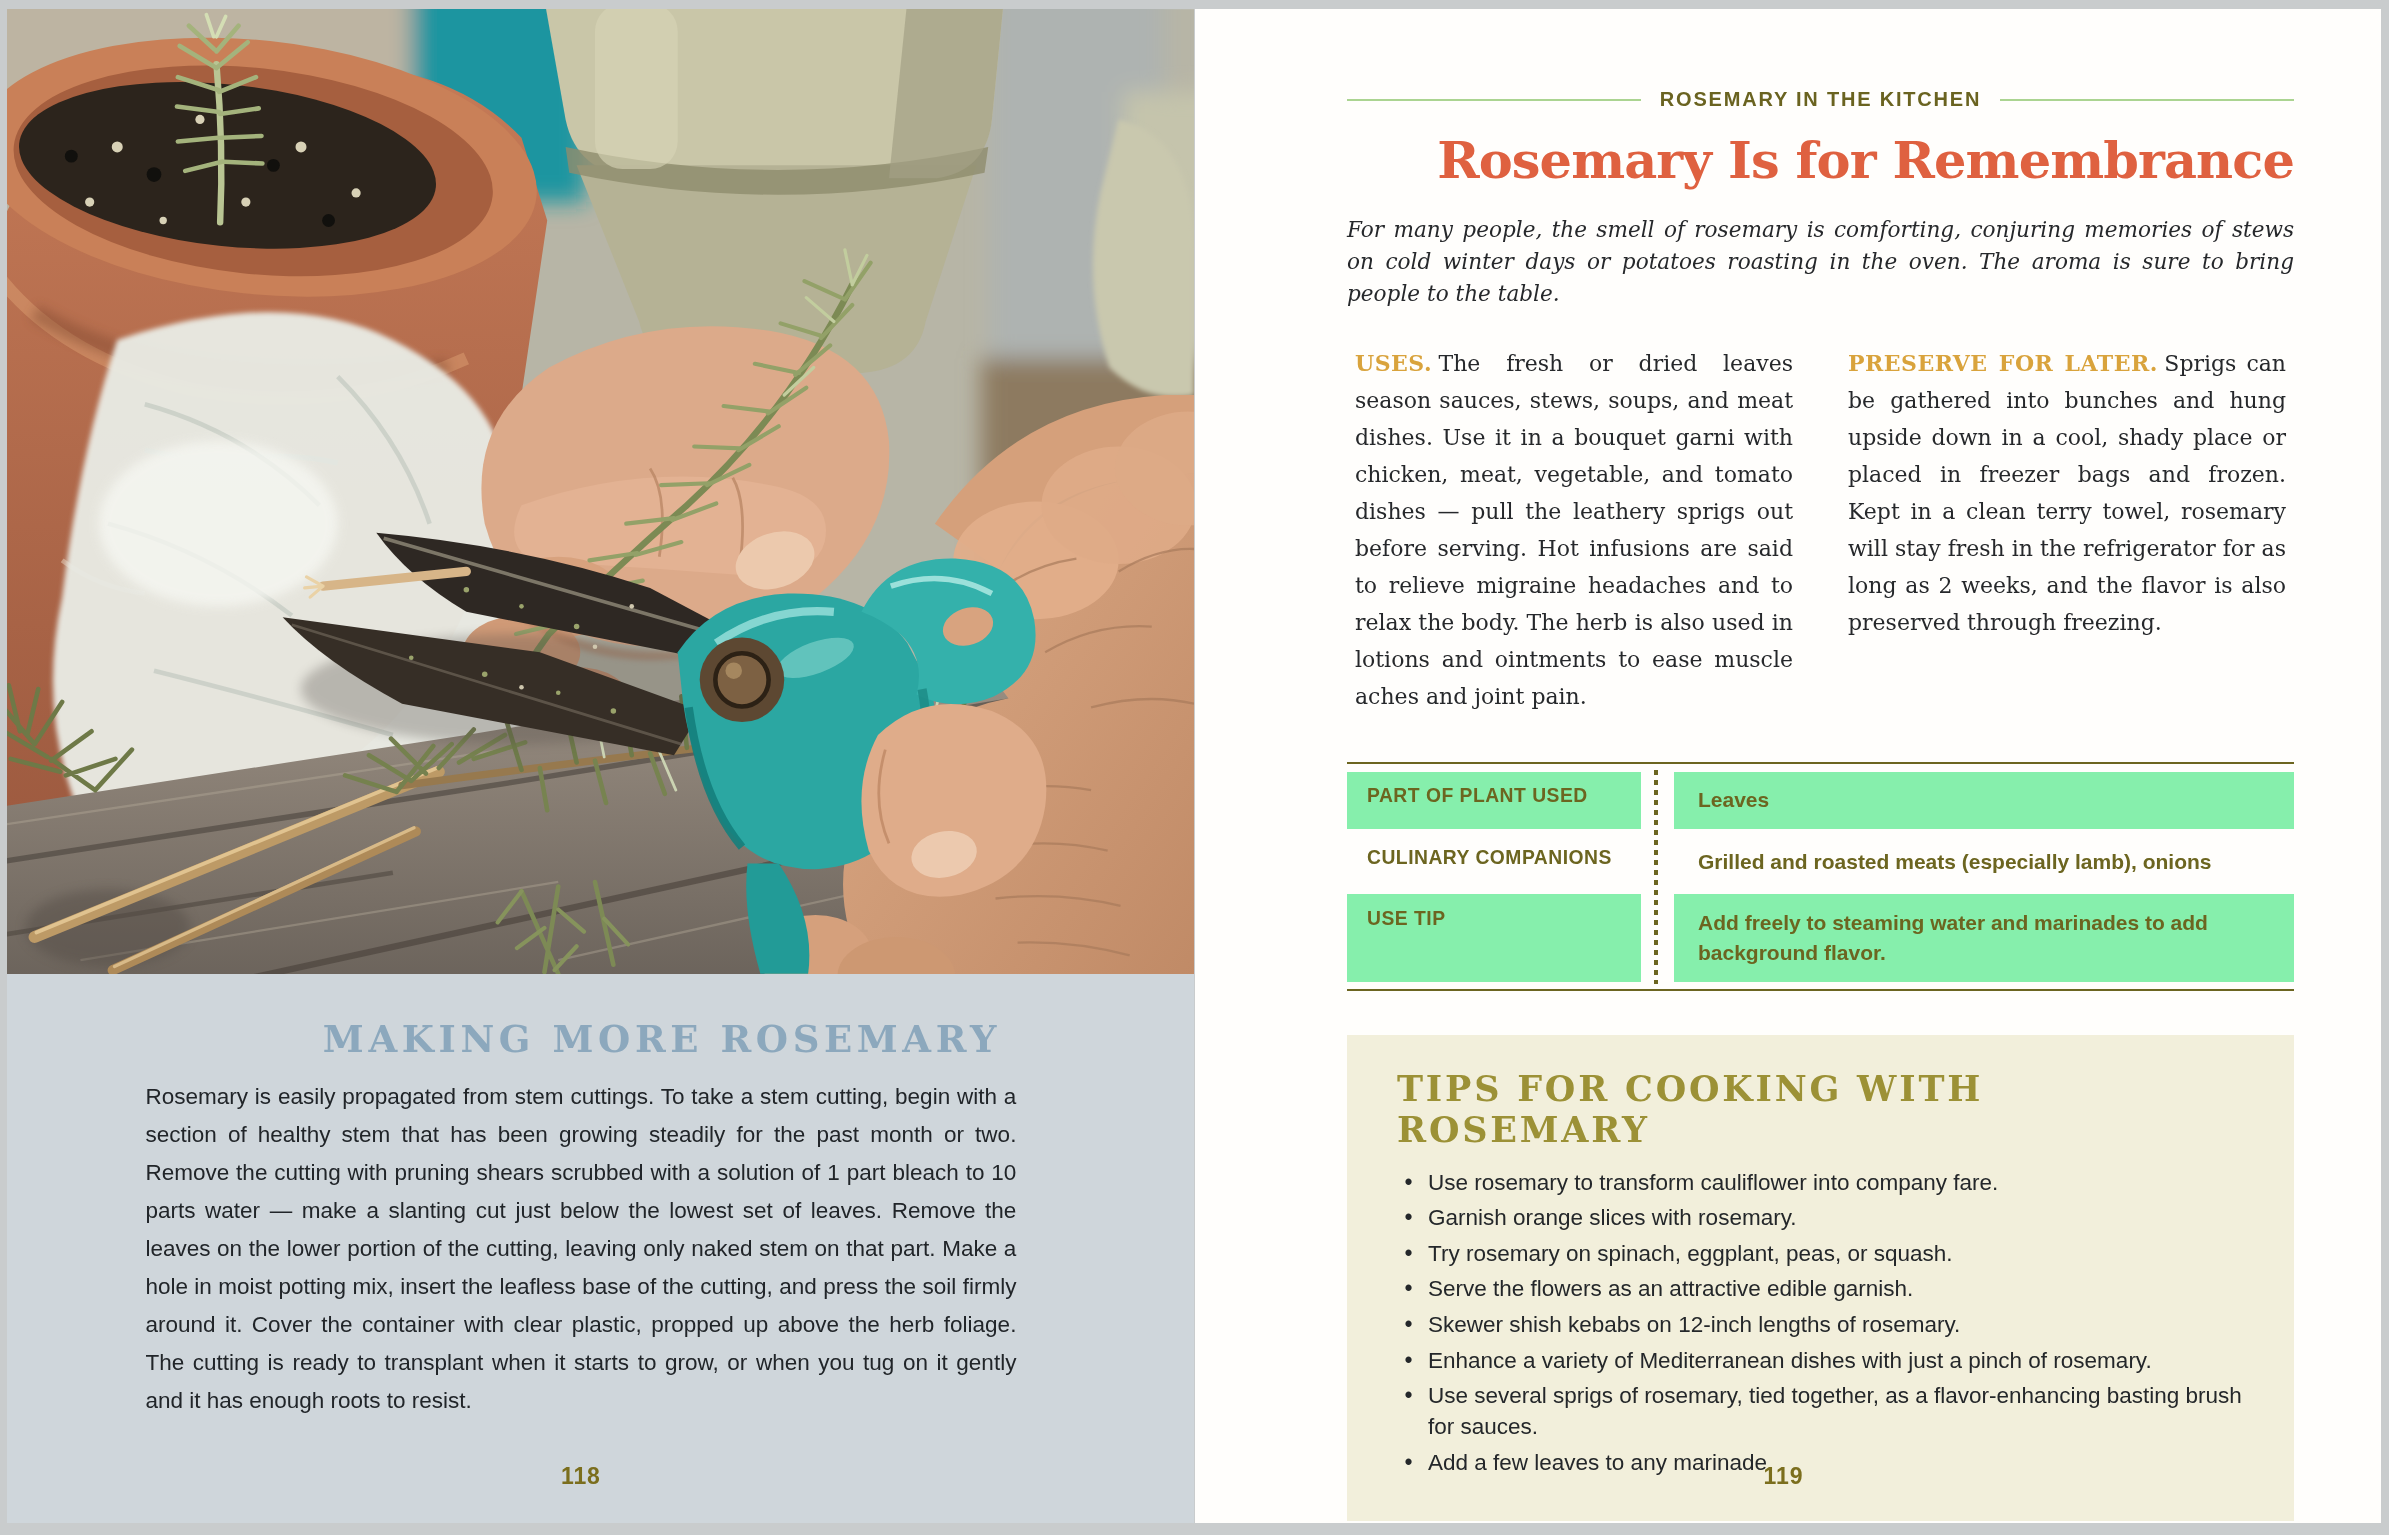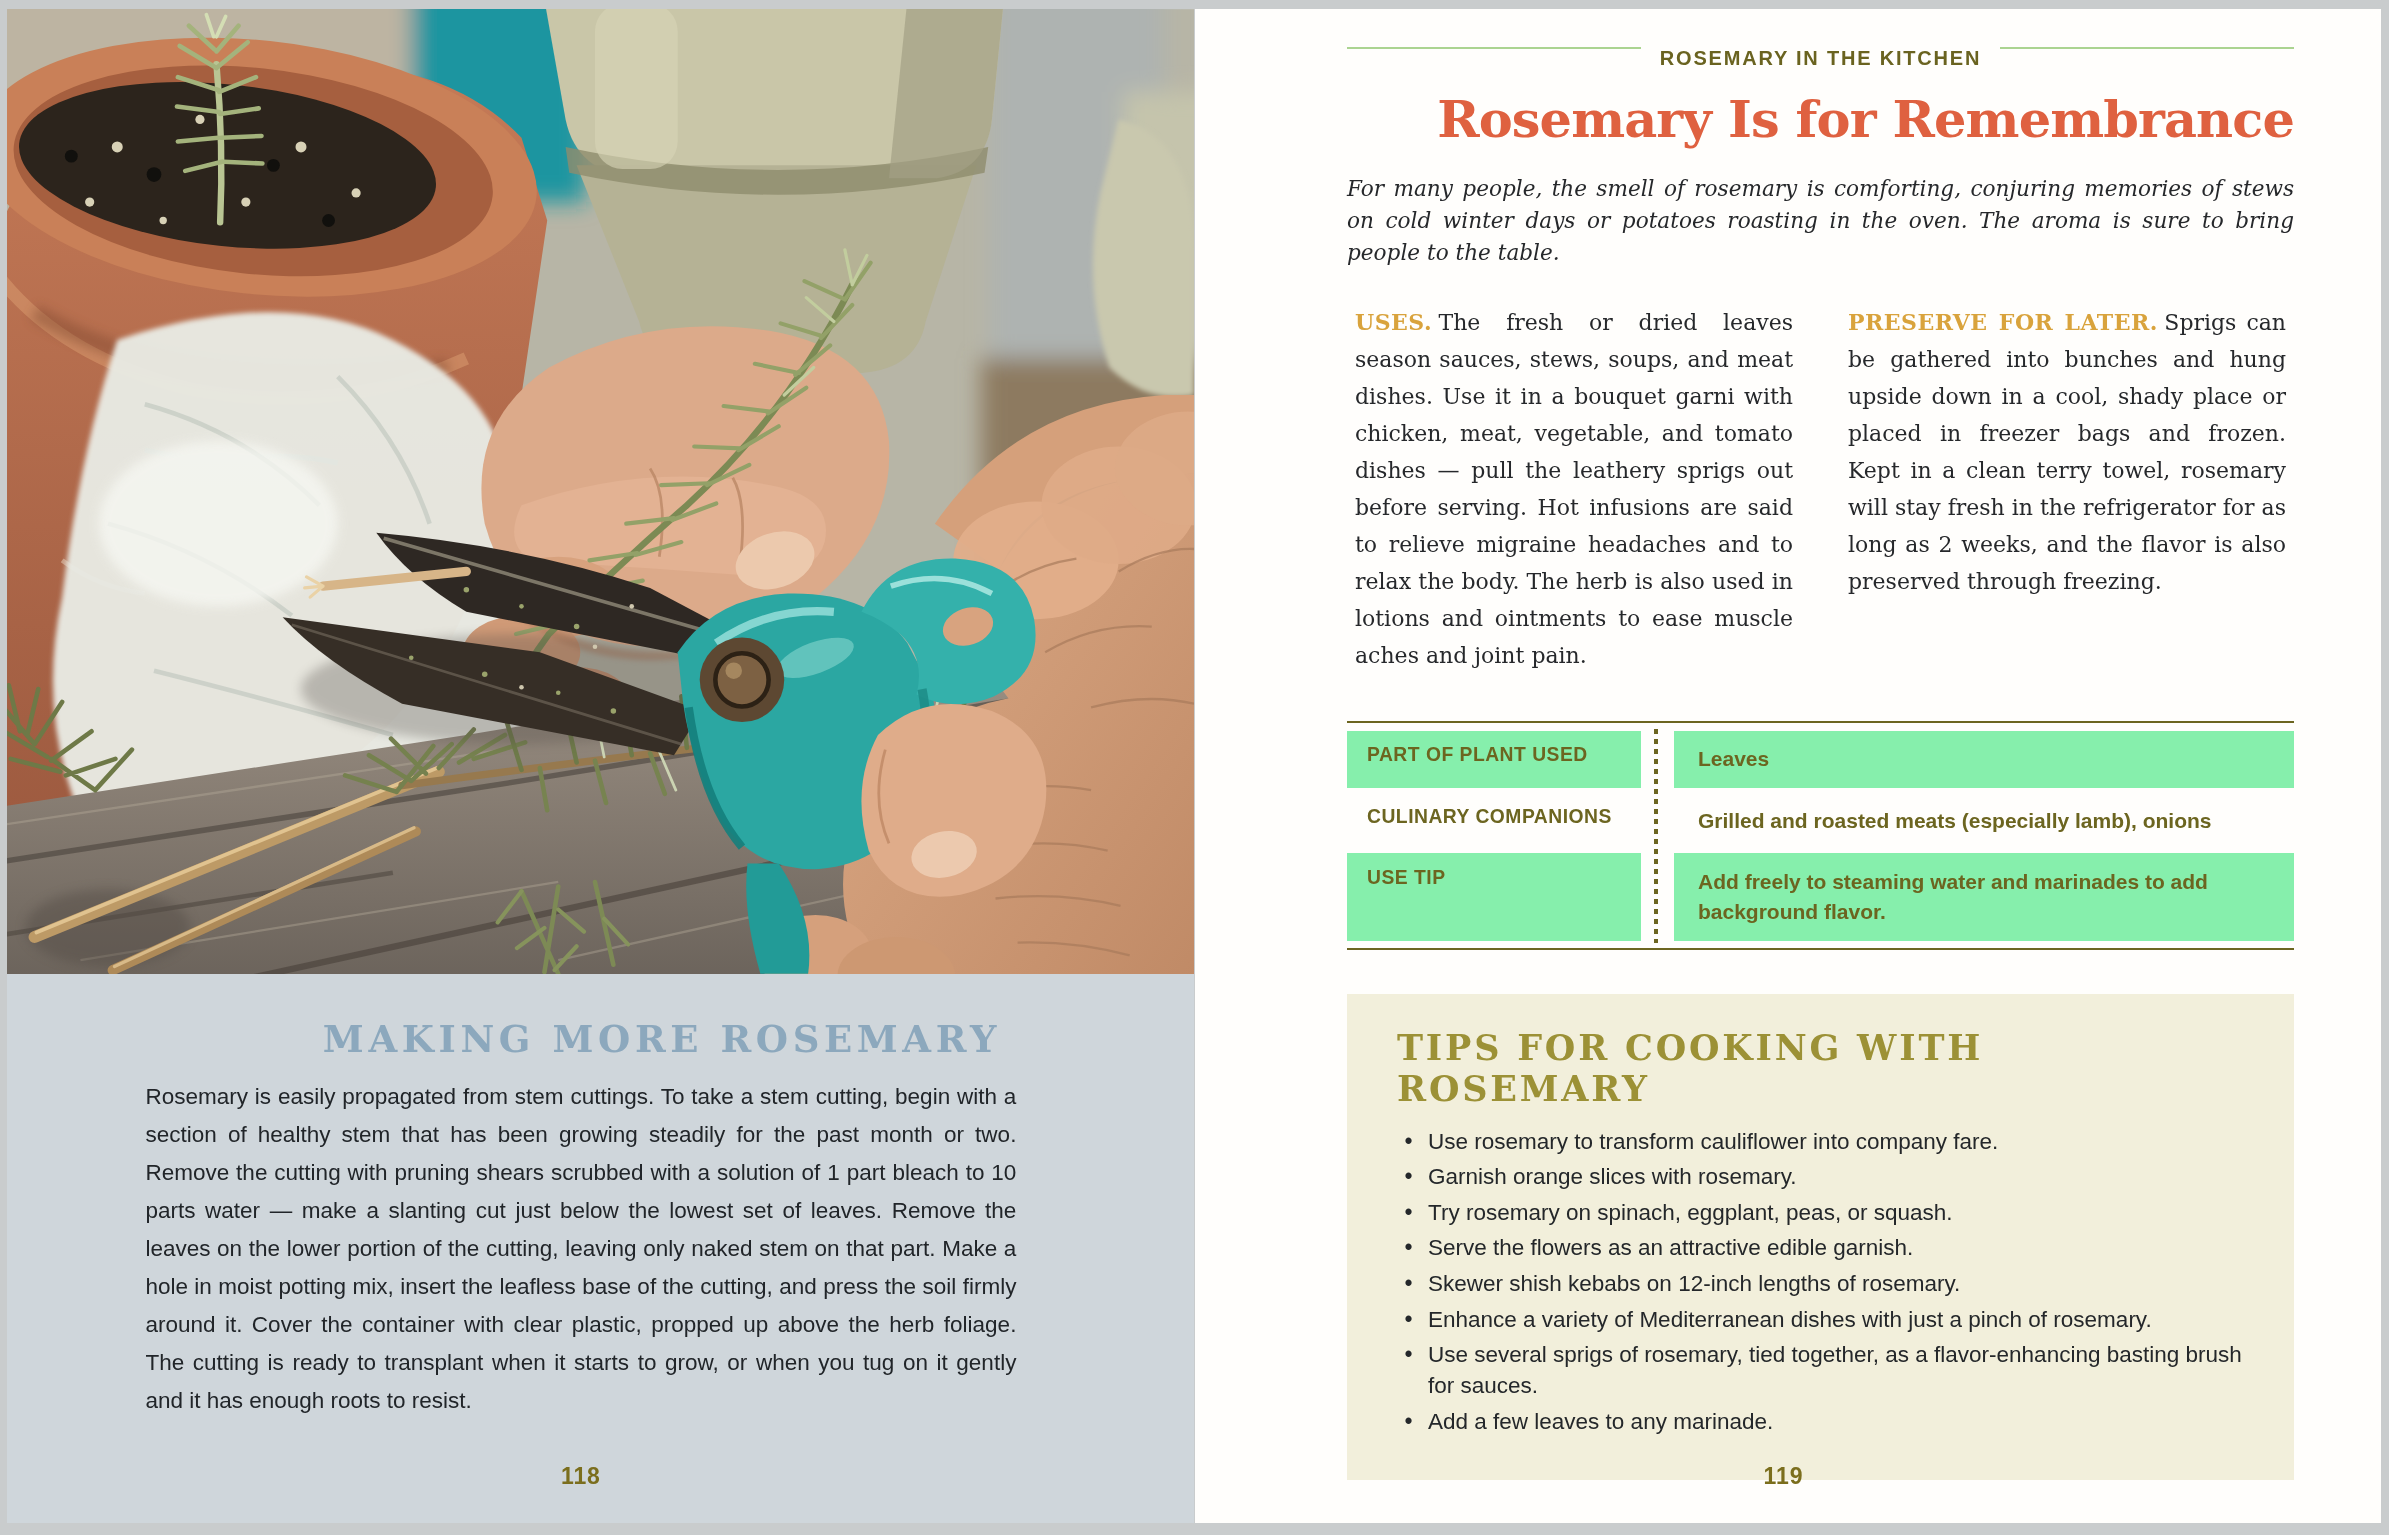--- a/index.html
+++ b/index.html
@@ -23,21 +23,21 @@
     font-size:22.5px;line-height:38px;text-align:justify;color:#212529;
   }
   .pagenum{
     position:absolute;top:1454px;text-align:center;
     font-weight:bold;font-size:23px;color:#7b6e1d;letter-spacing:0.9px;
   }
   #pagenum-left{left:138px;width:871px;}
   
   #right-page{left:1195px;width:1186px;background:#fffefc;}
   #right-content{position:absolute;left:152px;top:0;width:947px;}
-  #kicker{display:flex;gap:18.4px;margin-top:38px;}
+  #kicker{display:flex;align-items:center;gap:18.4px;margin-top:79px;}
   #kicker .rule{flex:1;height:1.8px;background:#abd491;}
   #kicker-text{
     font-weight:bold;font-size:20px;letter-spacing:1.8px;color:#6a6320;white-space:nowrap;
   }
   #title{
     margin:18.4px 0 0 0;text-align:right;font-weight:bold;
     font-size:51px;letter-spacing:-0.9px;color:#df6140;
   }
   #intro{
     margin:24px 0 0 0;font-style:italic;font-size:21.6px;line-height:32px;

